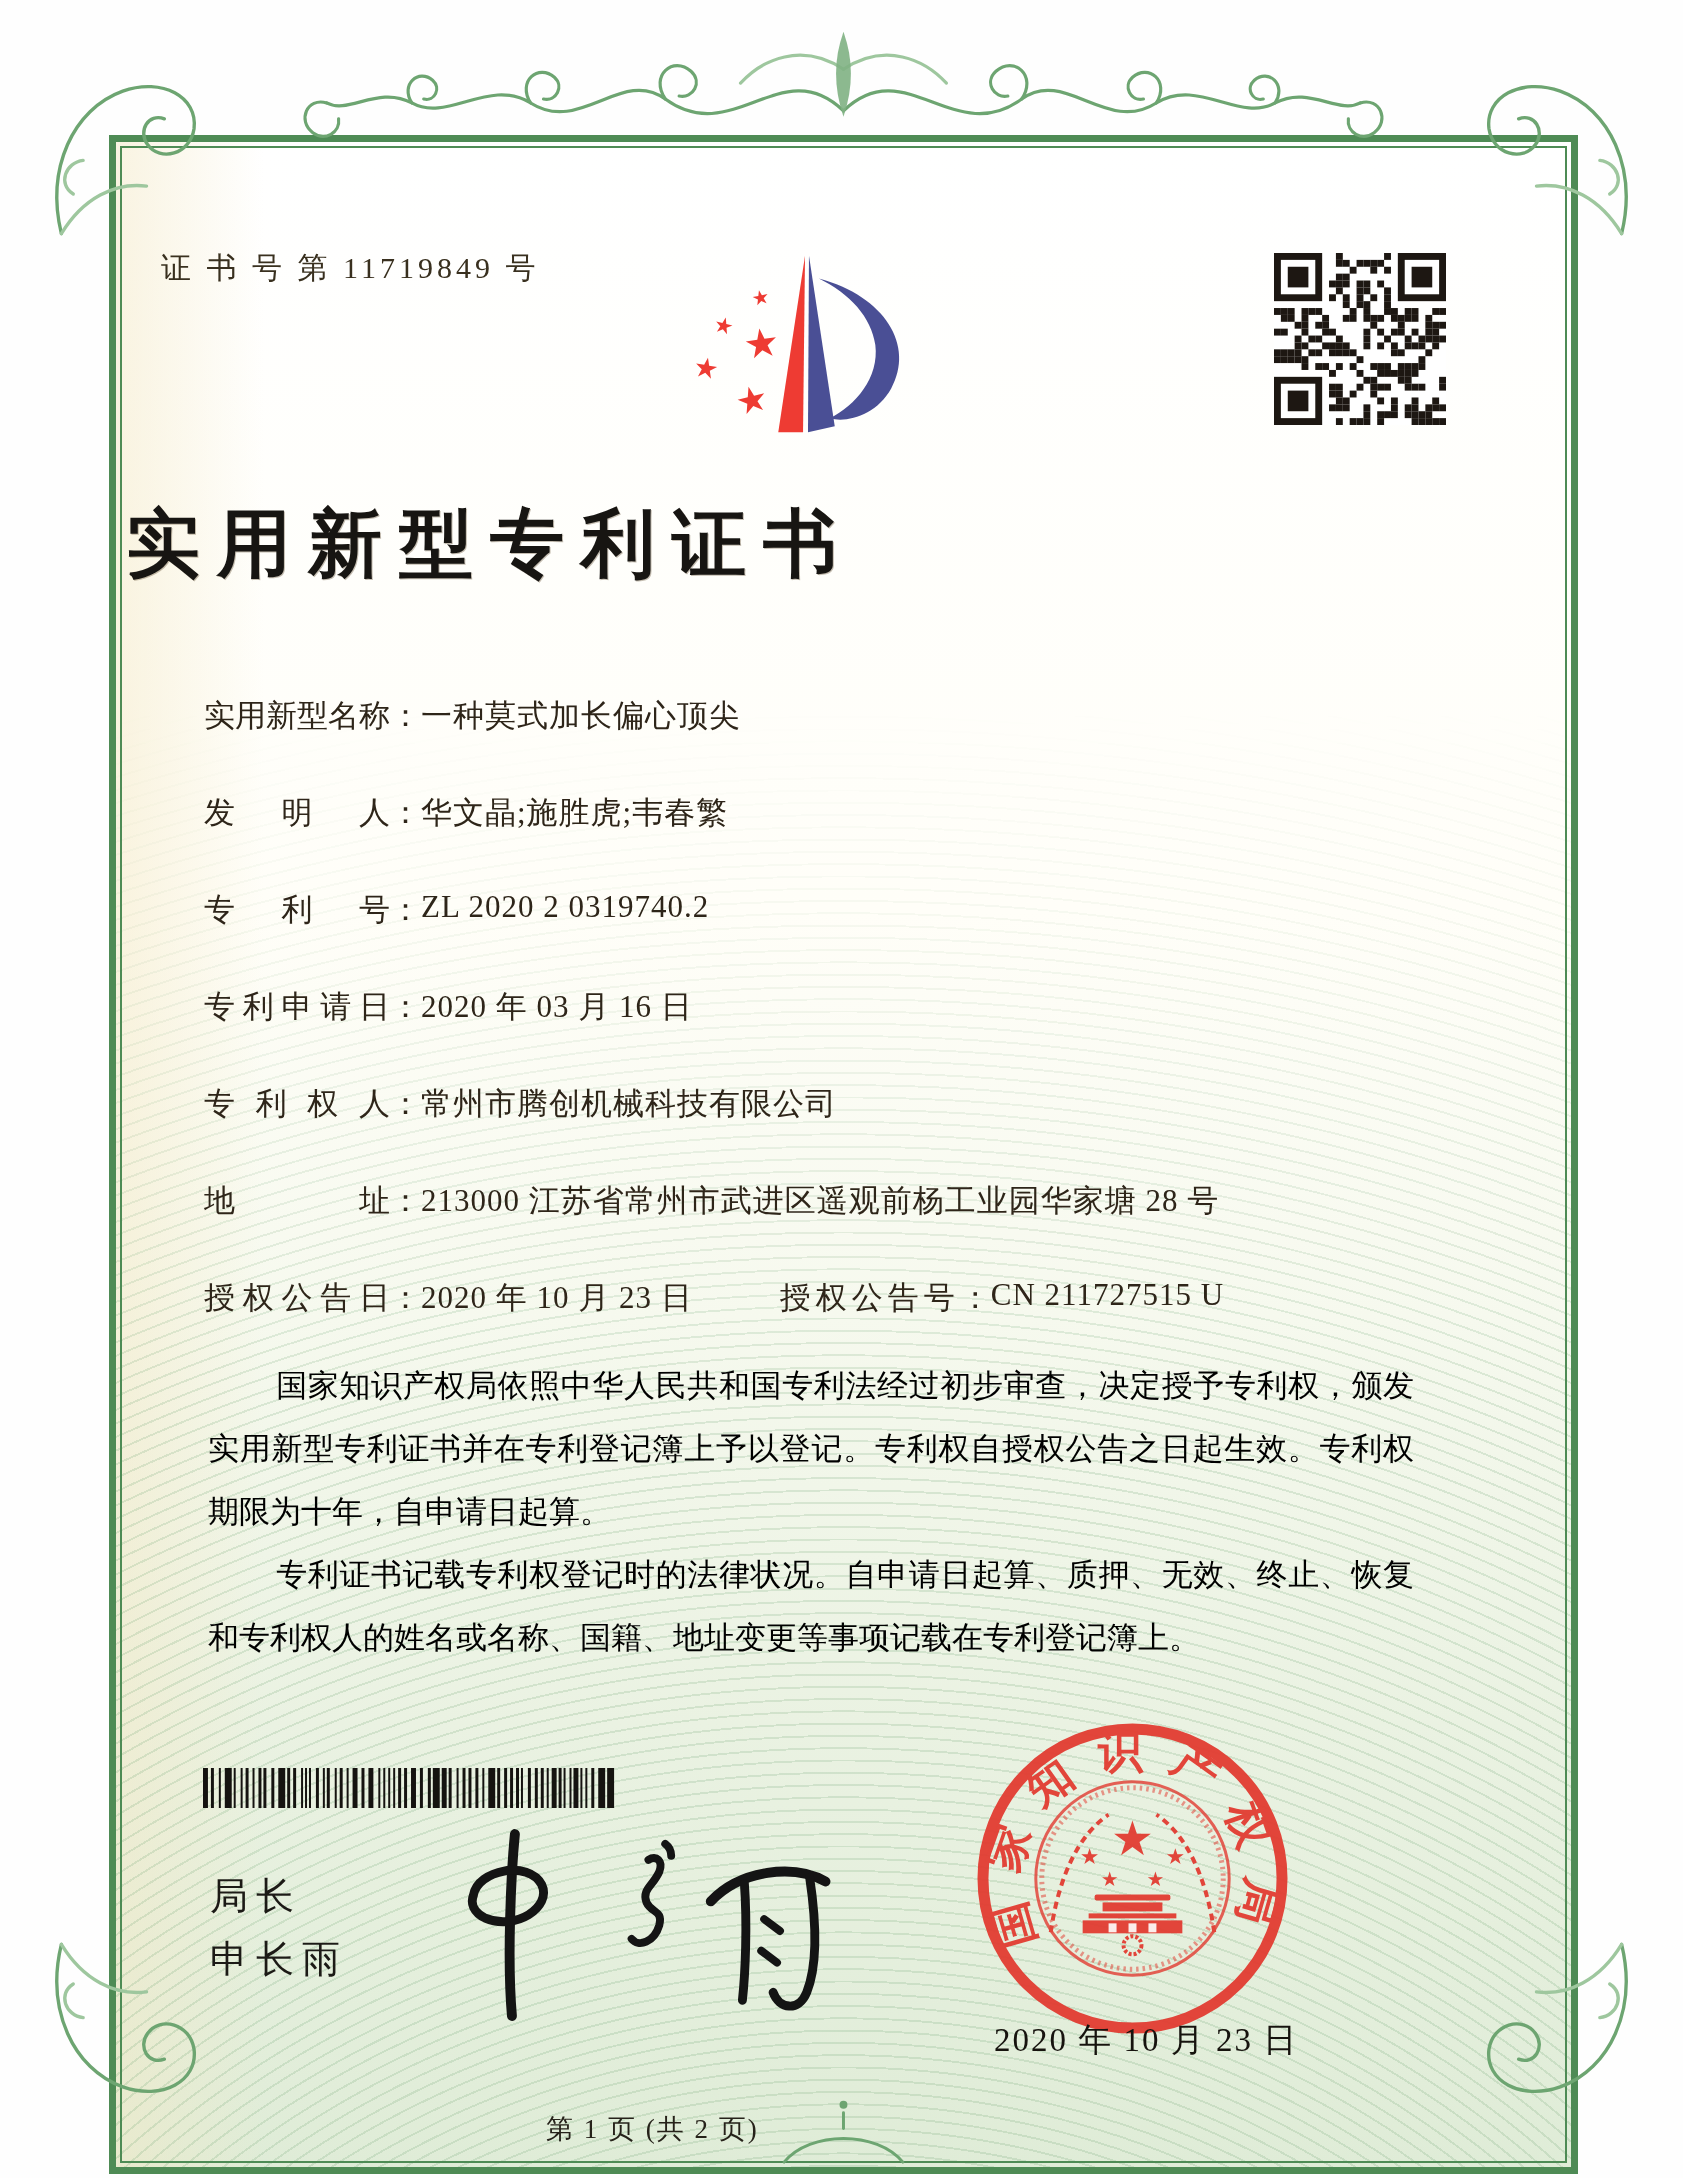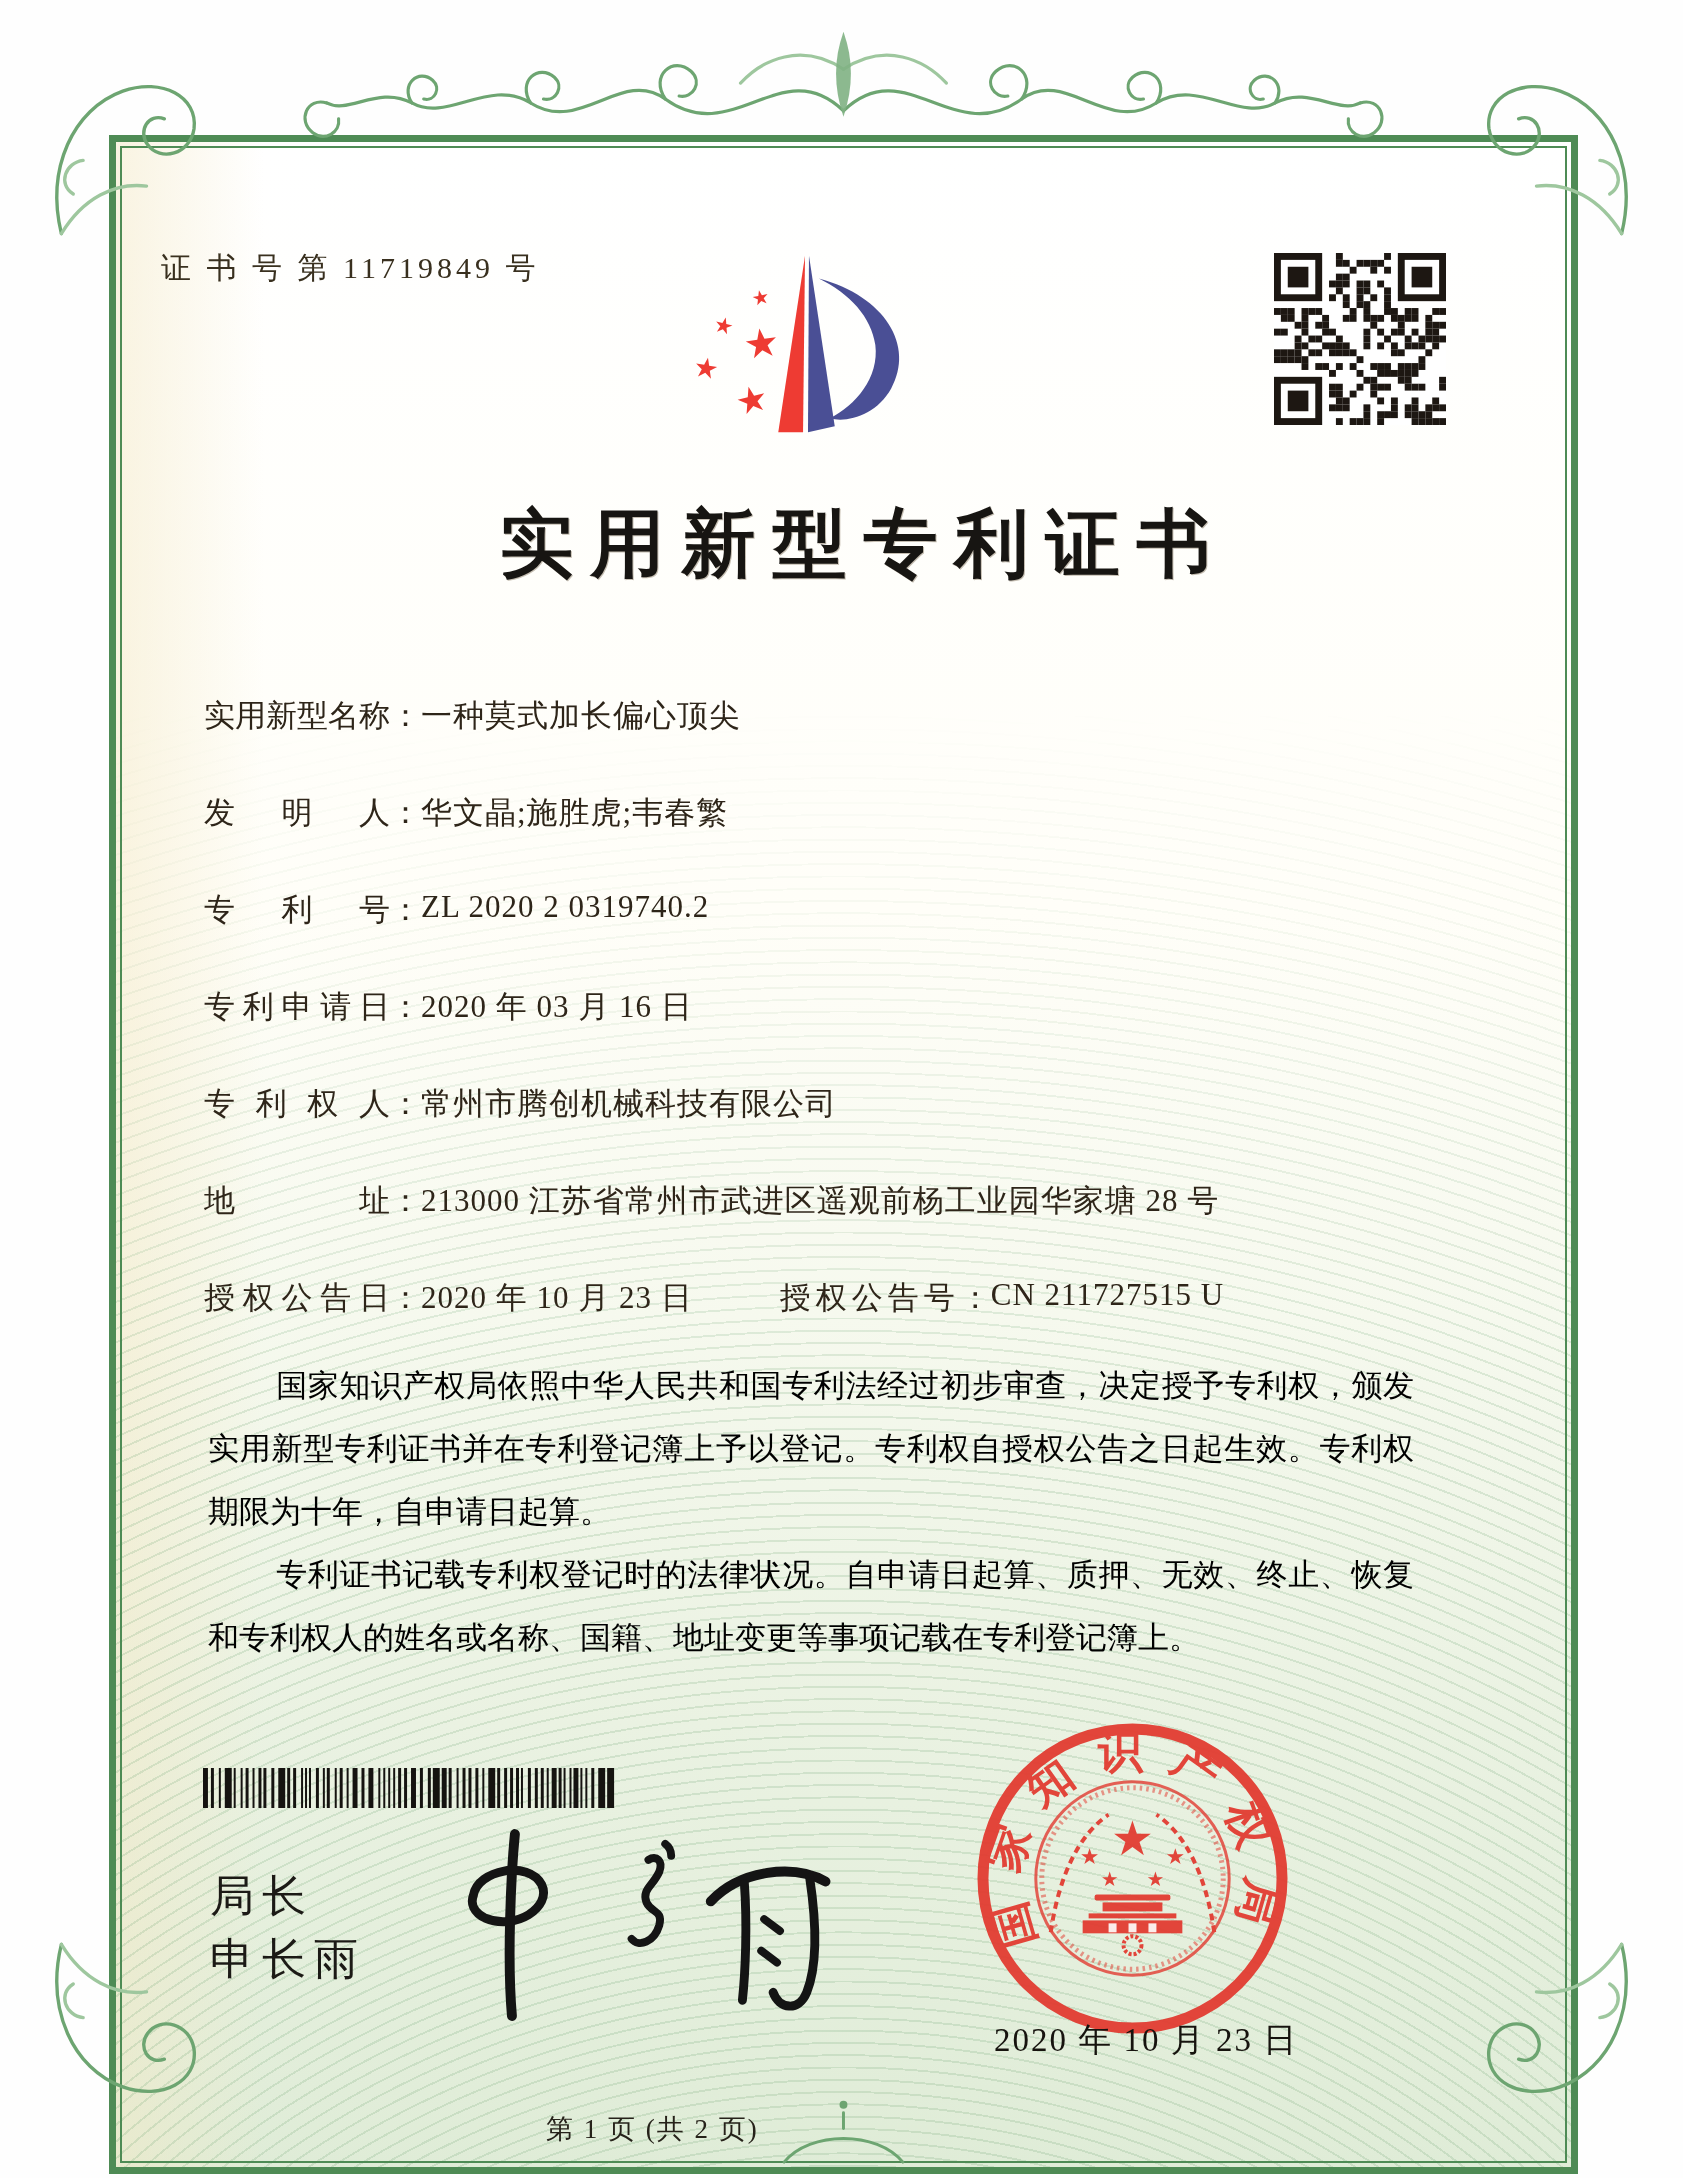--- a/index.html
+++ b/index.html
@@ -35,42 +35,42 @@
   .orn-svg{position:absolute;left:0;top:0;width:1683px;height:2178px;pointer-events:none;}
 
   .cert-no{
     position:absolute;left:161px;top:248px;font-size:30px;letter-spacing:4px;
     color:#39301f;white-space:pre;
   }
   .logo{position:absolute;left:683px;top:238px;width:248px;height:208px;}
   .qr{position:absolute;left:1274px;top:253px;width:172px;height:172px;}
 
   .title{
-    position:absolute;left:109px;top:495px;width:1469px;text-align:center;
-    font-size:74px;font-weight:bold;letter-spacing:17px;padding-left:24px;
-    color:#171512;text-shadow:1px 1px 0 rgba(90,70,40,.35);margin-left:8px;
+    position:absolute;left:109px;top:495px;width:1469px;
+    font-size:74px;font-weight:bold;letter-spacing:17px;padding-left:17px;
+    color:#171512;text-shadow:1px 1px 0 rgba(90,70,40,.35);
   }
 
   .fields{position:absolute;left:198px;top:695px;width:1198px;color:var(--ink);margin-left:6px;}
   .frow{height:97px;font-size:31px;white-space:nowrap;}
   .flabel{display:inline-block;width:186px;text-align:justify;text-align-last:justify;vertical-align:top;}
   .fcolon{display:inline-block;vertical-align:top;}
   .fvalue{display:inline-block;vertical-align:top;letter-spacing:1px;}
   .fpair2{display:inline-block;margin-left:87px;}
   .flabel2{display:inline-block;letter-spacing:5px;}
 
   .paras{
     position:absolute;left:208px;top:1354px;width:1206px;
     font-size:31px;line-height:63px;text-align:justify;color:#000000;
   }
   .paras p{margin:0;text-indent:2.2em;}
 
   .barcode{position:absolute;left:203px;top:1768px;width:420px;height:40px;}
 
-  .signer{position:absolute;left:210px;top:1865px;font-size:44px;line-height:63px;
+  .signer{position:absolute;left:210px;top:1865px;font-size:38px;line-height:63px;
     letter-spacing:8px;color:#1c1a16;}
   .signature{position:absolute;left:416px;top:1822px;width:455px;height:218px;}
 
   .seal{position:absolute;left:973px;top:1719px;width:319px;height:319px;opacity:.95;}
   .seal-date{position:absolute;left:994px;top:2018px;font-size:33px;letter-spacing:2px;
     color:#16130e;z-index:5;white-space:pre;}
 
   .footer{position:absolute;left:546px;top:2111px;width:416px;
     font-size:27px;color:#26221a;letter-spacing:2px;}
 </style>

